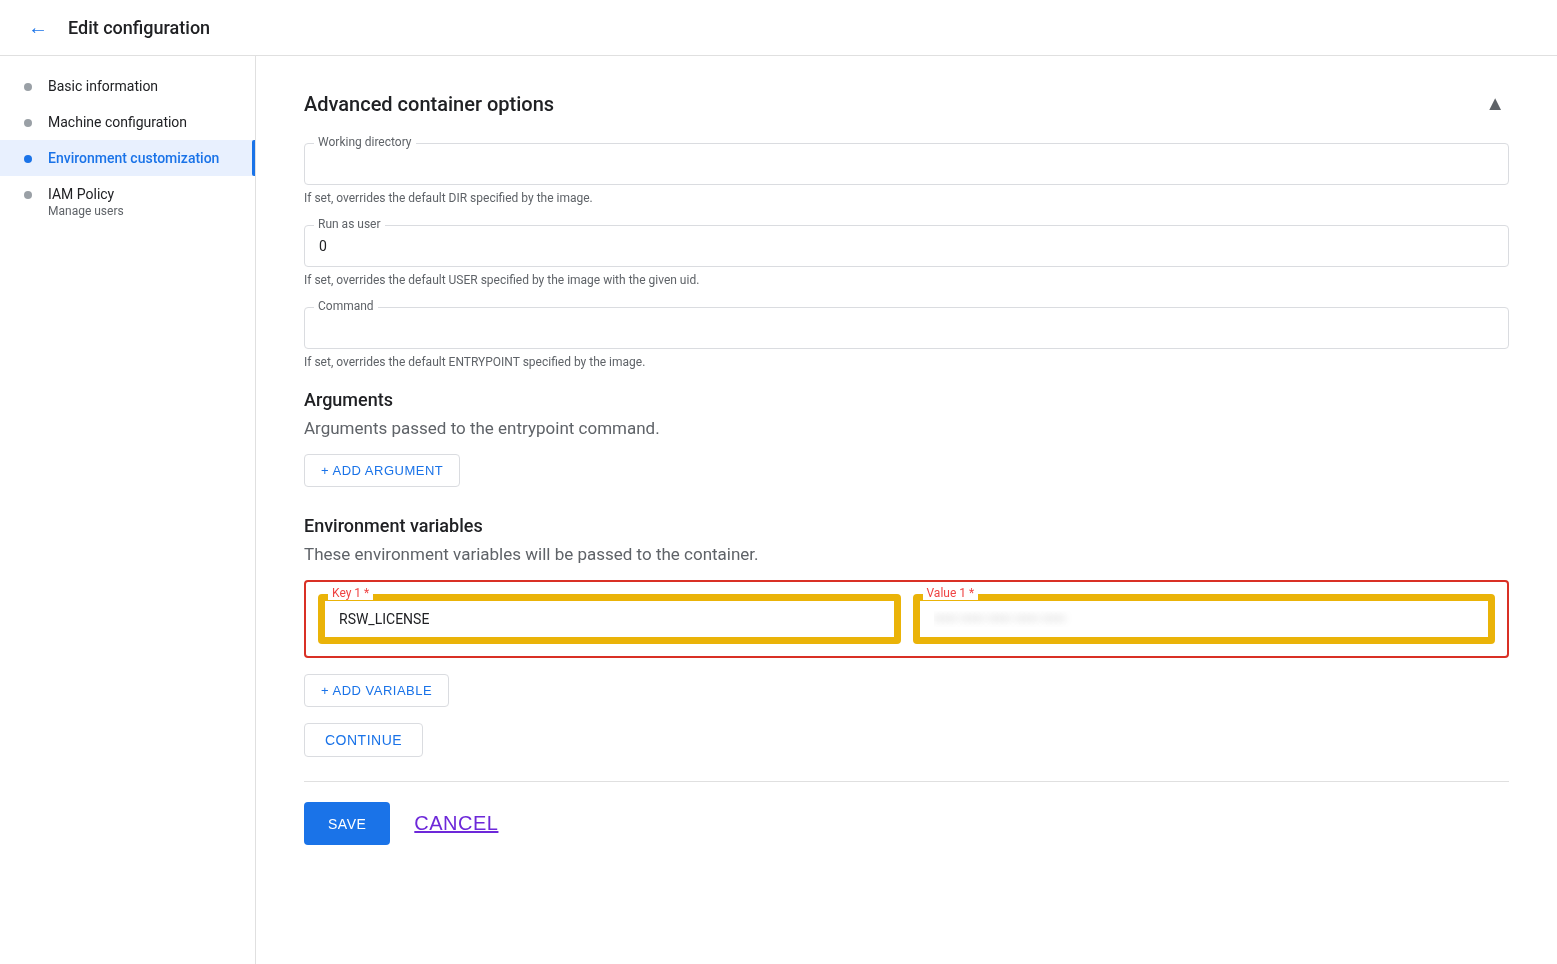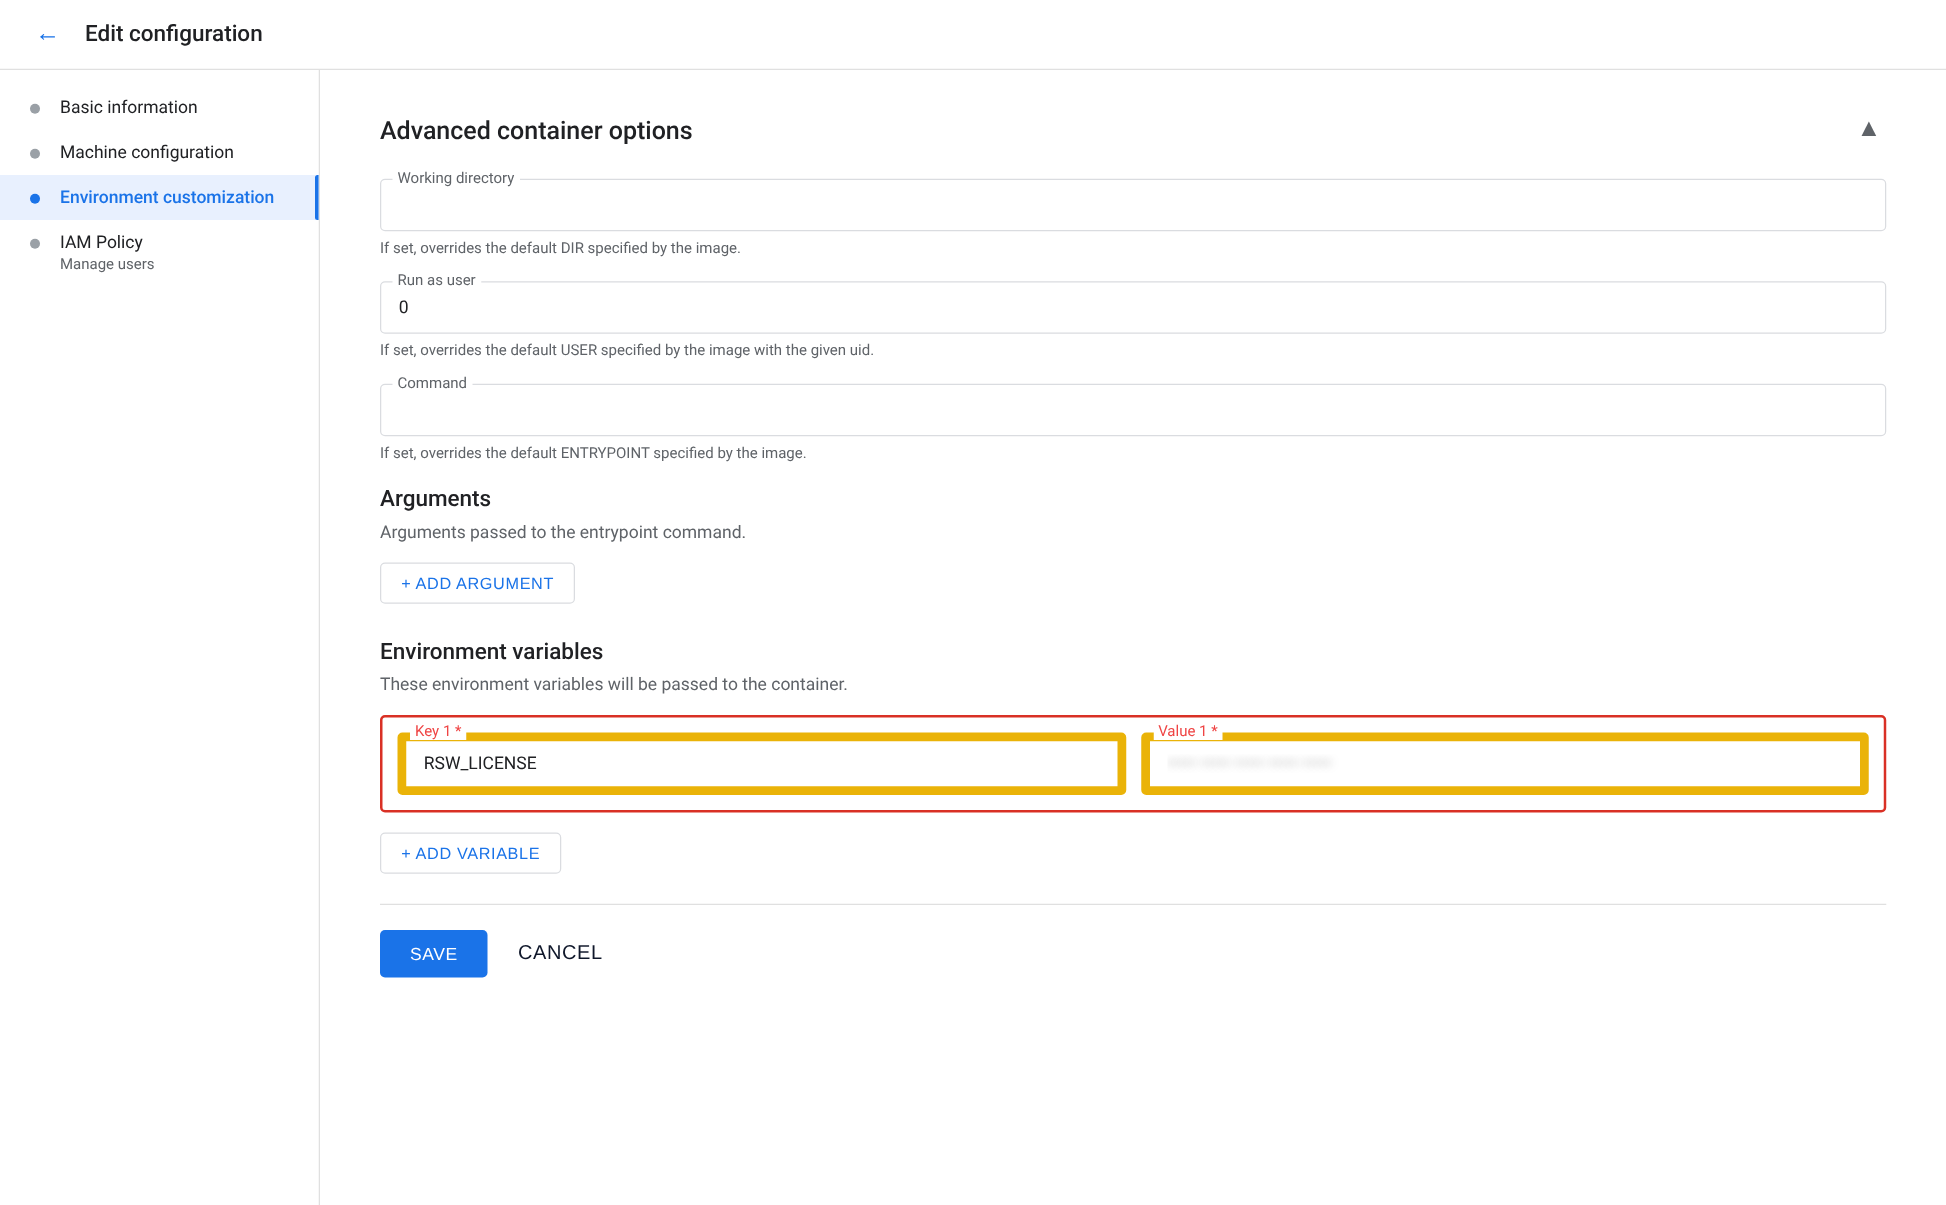--- a/index.html
+++ b/index.html
@@ -155,21 +155,21 @@
       color: #5f6368;
       margin-top: 4px;
     }
     .subsection-title {
       font-size: 18px;
       font-weight: 500;
       color: #202124;
       margin-bottom: 8px;
     }
     .subsection-desc {
-      font-size: 14px;
+      font-size: 17px;
       color: #5f6368;
       margin-bottom: 16px;
     }
     .add-btn {
       display: inline-flex;
       align-items: center;
       gap: 6px;
       padding: 8px 16px;
       border: 1px solid #dadce0;
       border-radius: 4px;
@@ -251,25 +251,26 @@
       border-radius: 4px;
       font-size: 14px;
       font-weight: 500;
       cursor: pointer;
       letter-spacing: 0.5px;
     }
     .cancel-btn {
       padding: 10px 24px;
       background: none;
       border: none;
-      color: #0f172a;
-      font-size: 16px;
+      color: #6d28d9;
+      font-size: 20px;
       font-weight: 500;
       cursor: pointer;
       letter-spacing: 0.5px;
+      text-decoration: underline;
     }
   </style>
 </head>
 <body>
 
 <div class="app-header">
   <button class="back-btn">
     <span>←</span>
   </button>
   <span class="page-title">Edit configuration</span>
@@ -359,20 +360,23 @@
         <div class="env-val-field">
           <span class="env-field-label">Value 1 *</span>
           <input class="env-field-input blurred" type="text" value="••••• ••••• ••••• ••••• •••••" style="">
         </div>
       </div>
 
       <button class="add-btn">
         <span>+ ADD VARIABLE</span>
       </button>
 
+      <div class="actions-row">
+        <button class="continue-btn">CONTINUE</button>
+      </div>
     </div>
 
     <div class="bottom-actions">
       <button class="save-btn">SAVE</button>
       <button class="cancel-btn">CANCEL</button>
     </div>
   </main>
 </div>
 
 </body></html>

